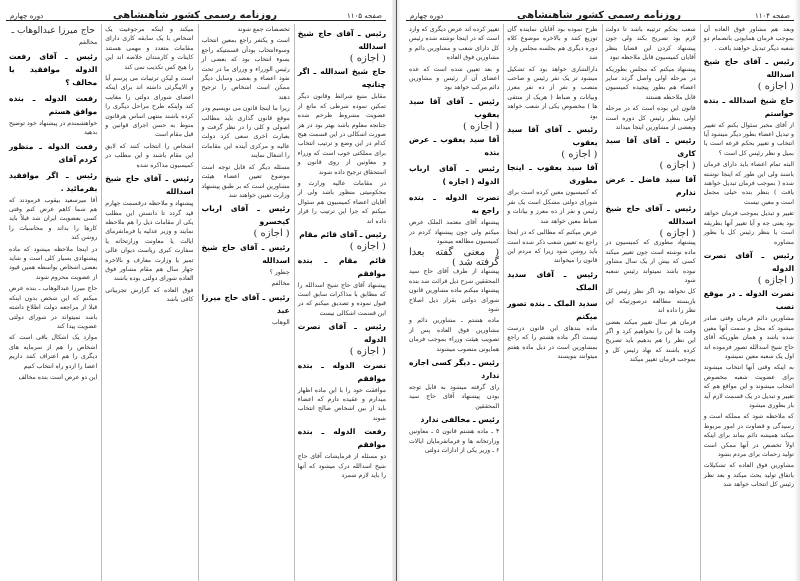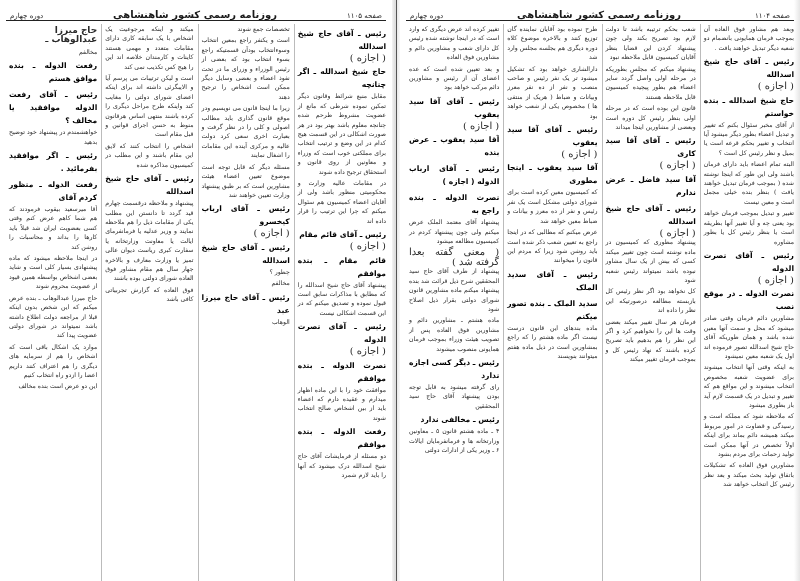--- a/index.html
+++ b/index.html
@@ -38,22 +38,22 @@
   }
   .col:last-child { border-left: none; }
   .col p { margin: 0 0 2px 0; }
   .speaker {
     font-family: "DejaVu Sans", sans-serif; font-weight: bold;
     font-size: 7.6px; line-height: 13px; color: #000;
     display: block; margin-top: 3px;
   }
   .paren { display: block; font-size: 10px; }
   .bigtitle {
-    font-family: "DejaVu Sans", sans-serif; font-weight: bold;
-    font-size: 9px; text-align: right; margin: 2px 0;
+    font-family: "DejaVu Sans", sans-serif; font-weight: normal;
+    font-size: 9px; text-align: center; margin: 2px 0;
   }
   .right-edge {
     position: absolute; right: 0; top: 0; width: 6px; height: 581px;
     background: linear-gradient(to left, #e6e6e6, #fff);
   }
 </style>
 </head>
 <body>
 
 <div class="spread">
@@ -99,25 +99,25 @@
           <p>میکند و اینکه مرجوعیت یک اشخاص با یک سابقه کاری دارای مقامات متعدد و مهمی هستند کاینات و کارمندان خلاصه اند این را هیچ کس تکذیب نمی کند</p>
           <p>است و لیکن ترتیبات می پرسم آیا و الایبگرئی داشته اند برای اینکه اعضای شورای دولتی را مغایب کند واینکه طرح مراحل دیگری را کرده باشند منتهی اساس هرقانون منوط به حسن اجرای قوانین و قبل مقام است</p>
           <p>اشخاص را انتخاب کنند که لایق این مقام باشند و این مطلب در کمیسیون مذاکره شده</p>
           <span class="speaker">رئیس ـ آقای حاج شیخ اسدالله</span>
           <p>پیشنهاد و ملاحظه درقسمت چهارم قید گردد تا دانستن این مطلب یکی از مقامات ذیل را هم ملاحظه نمایند و وزیر عدلیه یا فرمانفرمای ایالت یا معاونت وزارتخانه یا سفارت کبری ریاست دیوان عالی تمیز یا وزارت معارف و بالاخره جهار سال هم مقام مشاور فوق العاده شورای دولتی بوده باشند</p>
           <p>فوق العاده که گزارش تجربیاتی کافی باشد</p>
         </div>
       <div class="col">
           <div class="bigtitle">حاج میرزا عبدالوهاب ـ</div>
           <p>مخالفم</p>
+          <span class="speaker">رئیس ـ آقای رفعت الدوله موافقید یا مخالف ؟</span>
           <span class="speaker">رفعت الدوله ـ بنده موافق هستم</span>
-          <span class="speaker">رئیس ـ آقای رفعت الدوله موافقید یا مخالف ؟</span>
           <p>خواهشمندم در پیشنهاد خود توضیح بدهید</p>
+          <span class="speaker">رفعت الدوله ـ منظور کردم آقای</span>
           <span class="speaker">رئیس ـ اگر موافقید بفرمائید .</span>
-          <span class="speaker">رفعت الدوله ـ منظور کردم آقای</span>
           <p>آقا میرسعید بیقوب فرمودند که هم شما کاهم عرض کنم وقتی کسی بعضویت ایران شد قبلاً باید کارها را بداند و محاسبات را روشن کند</p>
           <p>در اینجا ملاحظه میشود که ماده پیشنهادی بسیار کلی است و شاید بعضی اشخاص بواسطه همین قیود از عضویت محروم شوند</p>
           <p>حاج میرزا عبدالوهاب ـ بنده عرض میکنم که این شخص بدون اینکه قبلا از مراجعه دولت اطلاع داشته باشد نمیتواند در شورای دولتی عضویت پیدا کند</p>
           <p>موارد یک اشکال باقی است که اشخاص را هم از سرمایه های دیگری را هم اعتراف کنند داریم اعضا را ازدو راه انتخاب کنیم</p>
           <p>این دو عرض است بنده مخالف</p>
         </div>
     </div>
   </div>
 
   <div class="gutter">

